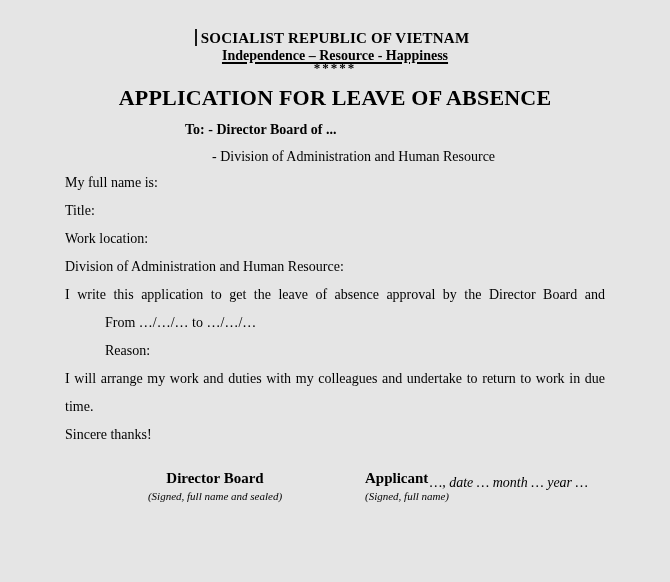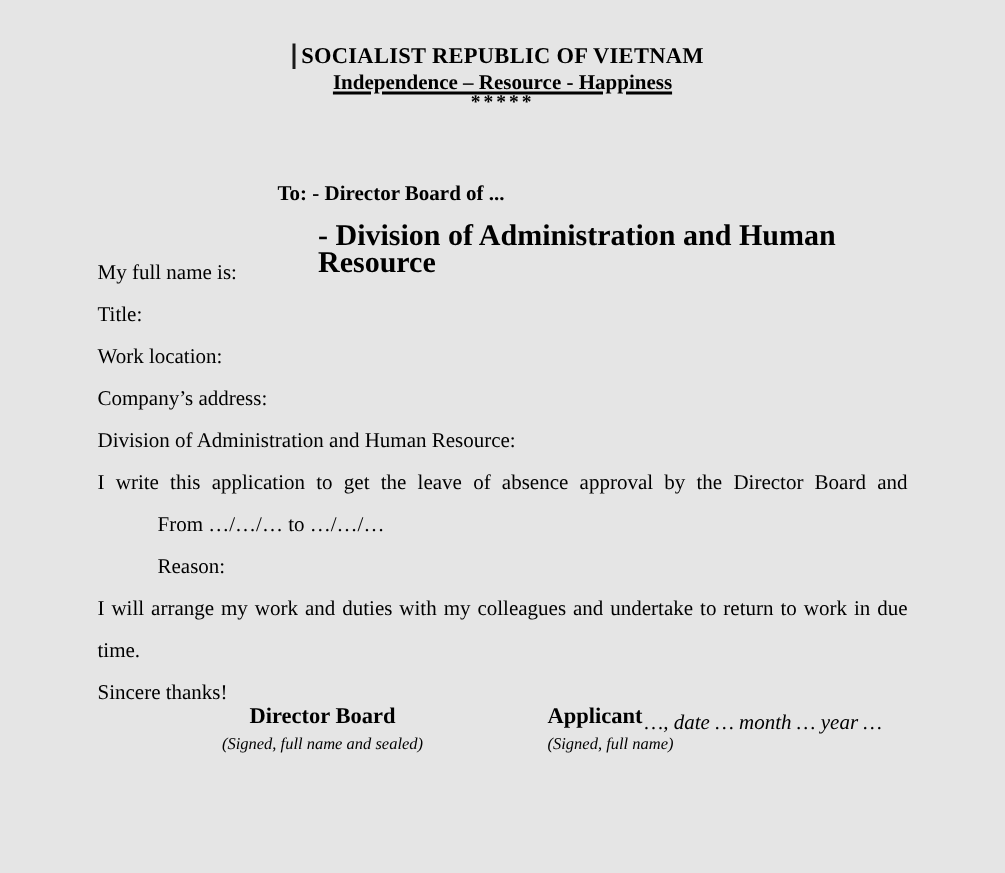--- a/index.html
+++ b/index.html
@@ -24,21 +24,21 @@
     background: #1a1a1a;
   }
 
   #country { top: 29px;  font-size: 15px; font-weight: bold; line-height: 18px; letter-spacing: 0.2px; }
   #motto   { top: 47px;  font-size: 14px; font-weight: bold; line-height: 17px; }
   #motto span { text-decoration: underline; text-decoration-thickness: 1.5px; text-underline-offset: 2px; }
   #stars   { top: 61px;  font-size: 13px; font-weight: bold; line-height: 14px; letter-spacing: 2px; }
   #title   { top: 84px;  font-size: 22px; font-weight: bold; line-height: 28px; letter-spacing: 0.2px; }
 
   #to1 { top: 121px; font-size: 14px; font-weight: bold; line-height: 18px; padding-left: 120px; }
-  #to2 { top: 148px; font-size: 20px; font-weight: bold; line-height: 18px; padding-left: 147px; }
+  #to2 { top: 148px; font-size: 14px; font-weight: normal; line-height: 18px; padding-left: 147px; }
 
   #bodylines { top: 169px; font-size: 14px; line-height: 28px; }
   #bodylines .line { height: 28px; white-space: nowrap; }
   .indent { padding-left: 40px; }
   .justify { text-align: justify; text-align-last: justify; }
 
   #dateline {
     top: 474px;
     font-size: 14px;
     font-style: italic;
@@ -61,30 +61,30 @@
   <div id="caret"></div>
 
   <div id="country" class="abs center">SOCIALIST REPUBLIC OF VIETNAM</div>
 
   <div id="motto" class="abs center">
     <span>Independence – Resource - Happiness</span>
   </div>
 
   <div id="stars" class="abs center">*****</div>
 
+  <div id="title" class="abs center">APPLICATION FOR LEAVE OF ABSENCE</div>
 
   <div id="to1" class="abs">To: - Director Board of ...</div>
 
   <div id="to2" class="abs">- Division of Administration and Human Resource</div>
 
   <div id="bodylines" class="abs">
     <div class="line">My full name is:</div>
     <div class="line">Title:</div>
     <div class="line">Work location:</div>
-    <div class="line">Company’s address:</div>
     <div class="line">Division of Administration and Human Resource:</div>
     <div class="line justify">I write this application to get the leave of absence approval by the Director Board and</div>
     <div class="line indent">From …/…/… to …/…/…</div>
     <div class="line indent">Reason:</div>
     <div class="line justify">I will arrange my work and duties with my colleagues and undertake to return to work in due</div>
     <div class="line">time.</div>
     <div class="line">Sincere thanks!</div>
   </div>
 
   <div id="dateline" class="abs">…, date … month … year …</div>

